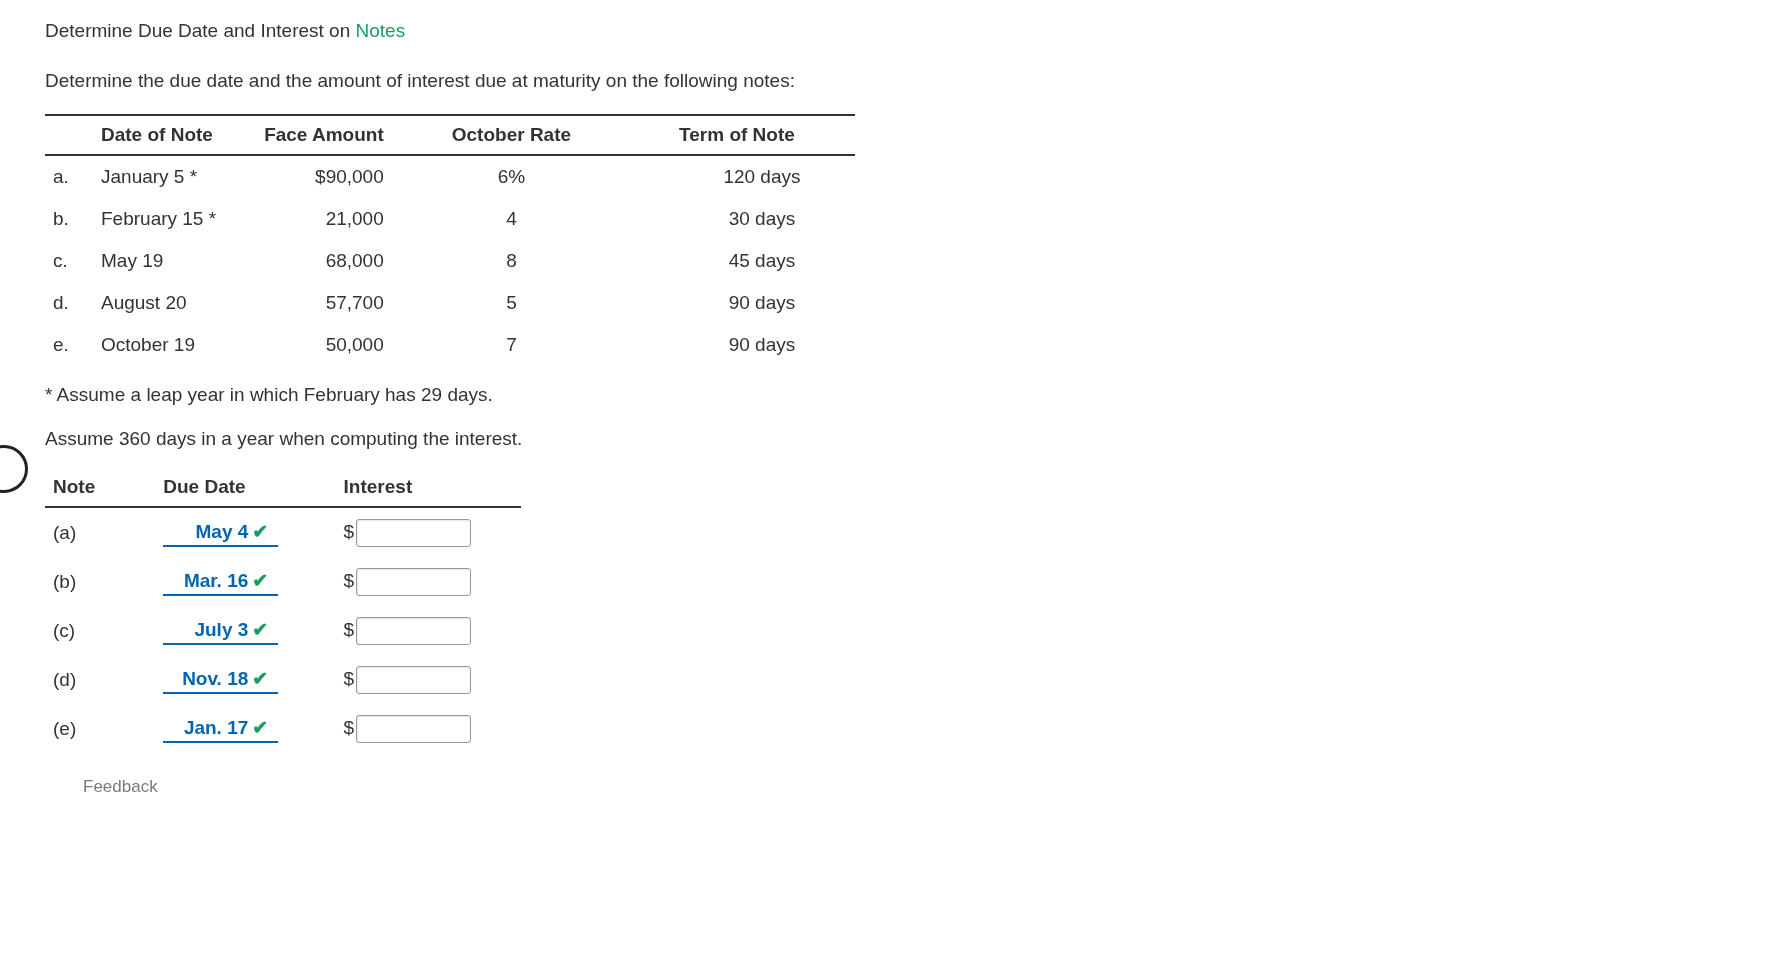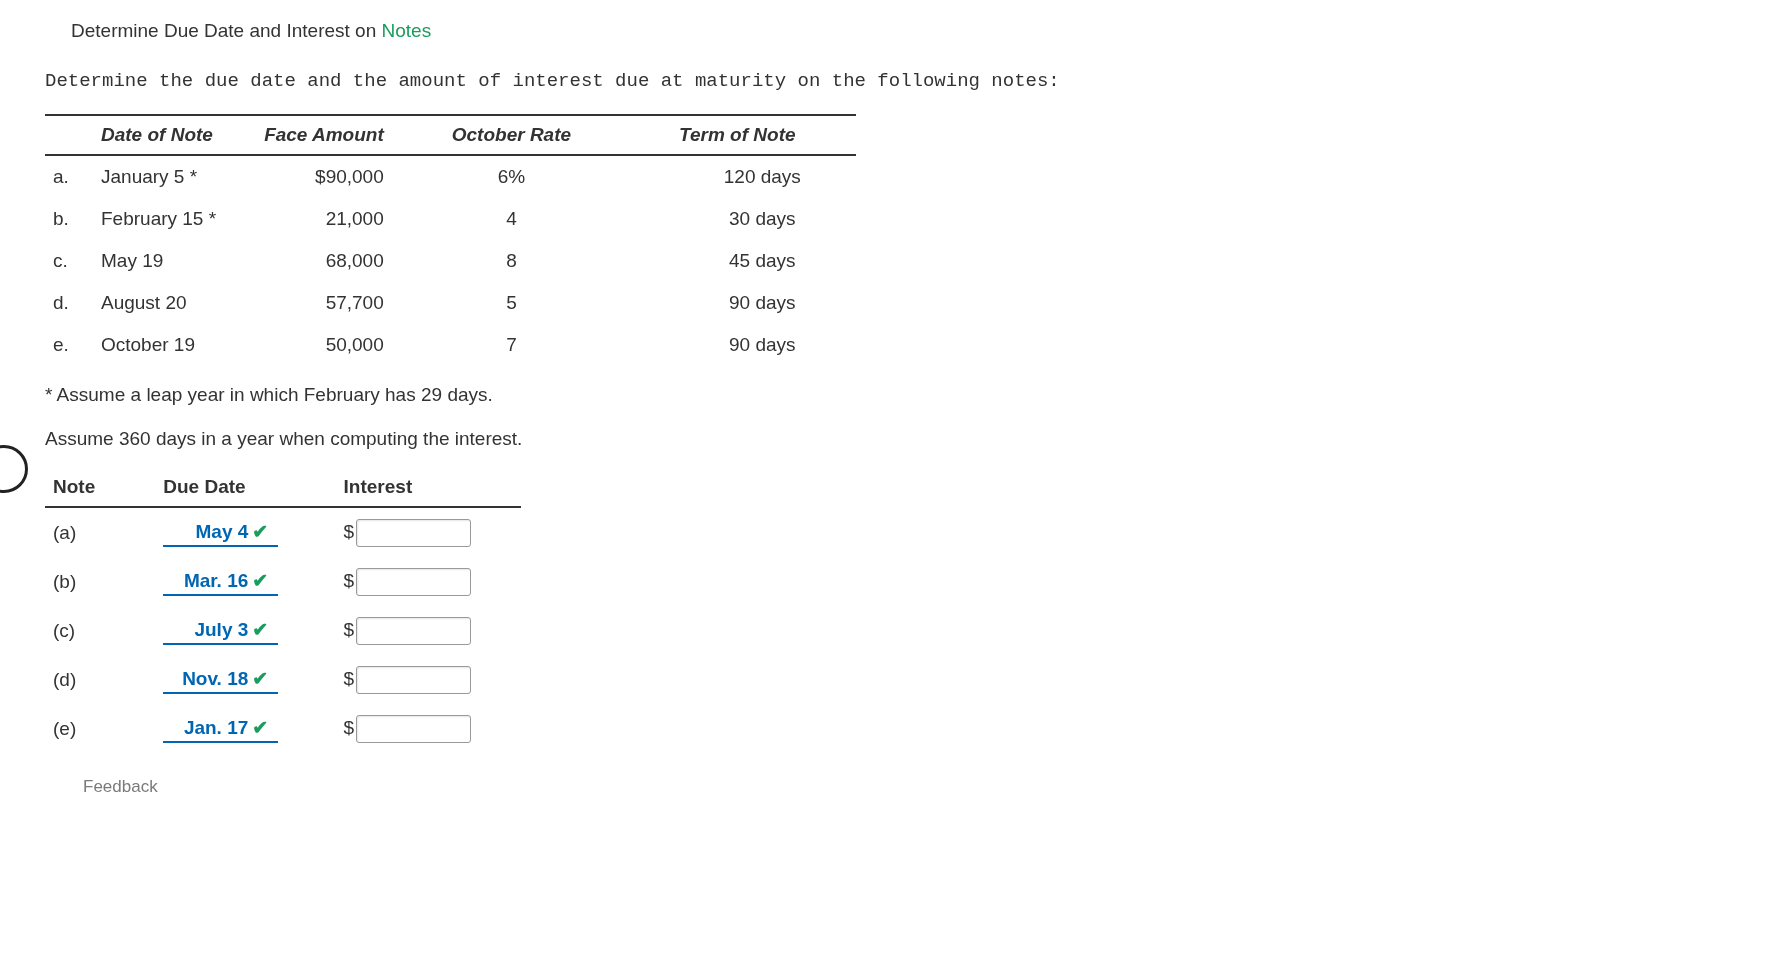--- a/index.html
+++ b/index.html
@@ -9,40 +9,37 @@
     }
     body {
       font-family: Verdana, Geneva, sans-serif;
       font-size: 19px;
       color: #333;
       padding: 20px 45px;
       background: #fff;
     }
     .title {
       margin-bottom: 28px;
-      margin-left: 26px;
     }
     .title .notes-link {
       color: #1a9c5e;
     }
     .instruction {
       margin-bottom: 22px;
-      font-family: Liberation Mono, monospace;
     }
     .notes-table {
       border-collapse: collapse;
       margin-bottom: 18px;
     }
     .notes-table th {
       text-align: left;
       font-weight: bold;
       padding: 8px 40px 8px 8px;
       border-top: 2px solid #333;
       border-bottom: 2px solid #333;
-      font-style: italic;
     }
     .notes-table th.face-amt {
       text-align: right;
       padding-right: 60px;
     }
     .notes-table th.int-rate {
       text-align: center;
       padding-right: 100px;
     }
     .notes-table th.term {

